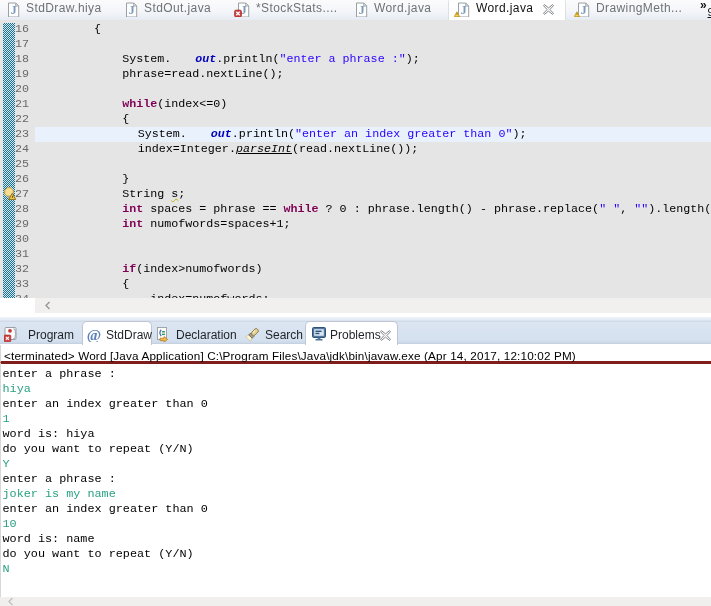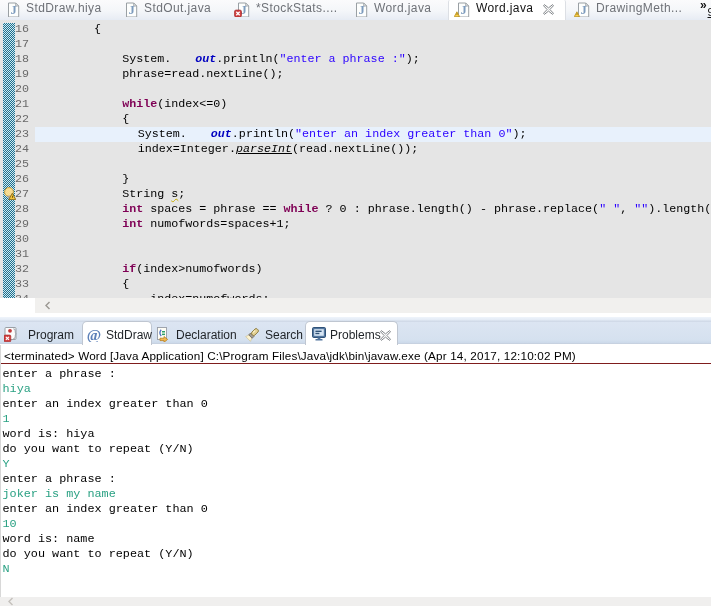--- a/index.html
+++ b/index.html
@@ -36,21 +36,21 @@
   
   #btabbar{left:0;top:317px;width:711px;height:27px;
     background:linear-gradient(180deg,#eff4fb 0%,#e2eaf5 12%,#c9d2e1 15%,#dce5f2 19%,#d5e1ef 85%,#ccd9ea 96%,#c2cbd8 100%);}
   .btab{position:absolute;top:4px;height:24px;font-size:12px;color:#1f2327;}
   .btab .lbl{position:absolute;left:20px;top:7px;white-space:nowrap;}
   .wtab{position:absolute;top:3.5px;height:24.5px;background:#fff;border:1px solid #bfc6d1;border-bottom:none;
         border-radius:5px 5px 0 0;box-sizing:border-box;}
   .bicon{position:absolute;top:5px;left:0;width:16px;height:16px;}
   
   #ctitle{left:0;top:345px;width:711px;height:19px;background:#fff;color:#000;font-size:12px;
-      border-bottom:1px solid #7f1d1d;border-left:1px solid #d8d8d8;box-sizing:border-box;}
+      border-bottom:3px solid #7f1d1d;border-left:1px solid #d8d8d8;box-sizing:border-box;}
   #ctitle span{position:absolute;left:3px;top:4px;white-space:nowrap;font-size:11.7px;letter-spacing:0.16px;}
   #cons{position:absolute;left:2.5px;top:367px;margin:0;font-family:"Liberation Mono",monospace;
      font-size:11.8px;line-height:15px;white-space:pre;color:#000;}
   .grn{color:#2aa183;}
   #hscroll2{left:0;top:597px;width:711px;height:9px;background:#f0efee;}
   #consleft{left:0;top:363px;width:1px;height:243px;background:#d8d8d8;}
 </style>
 </head>
 <body>
 

